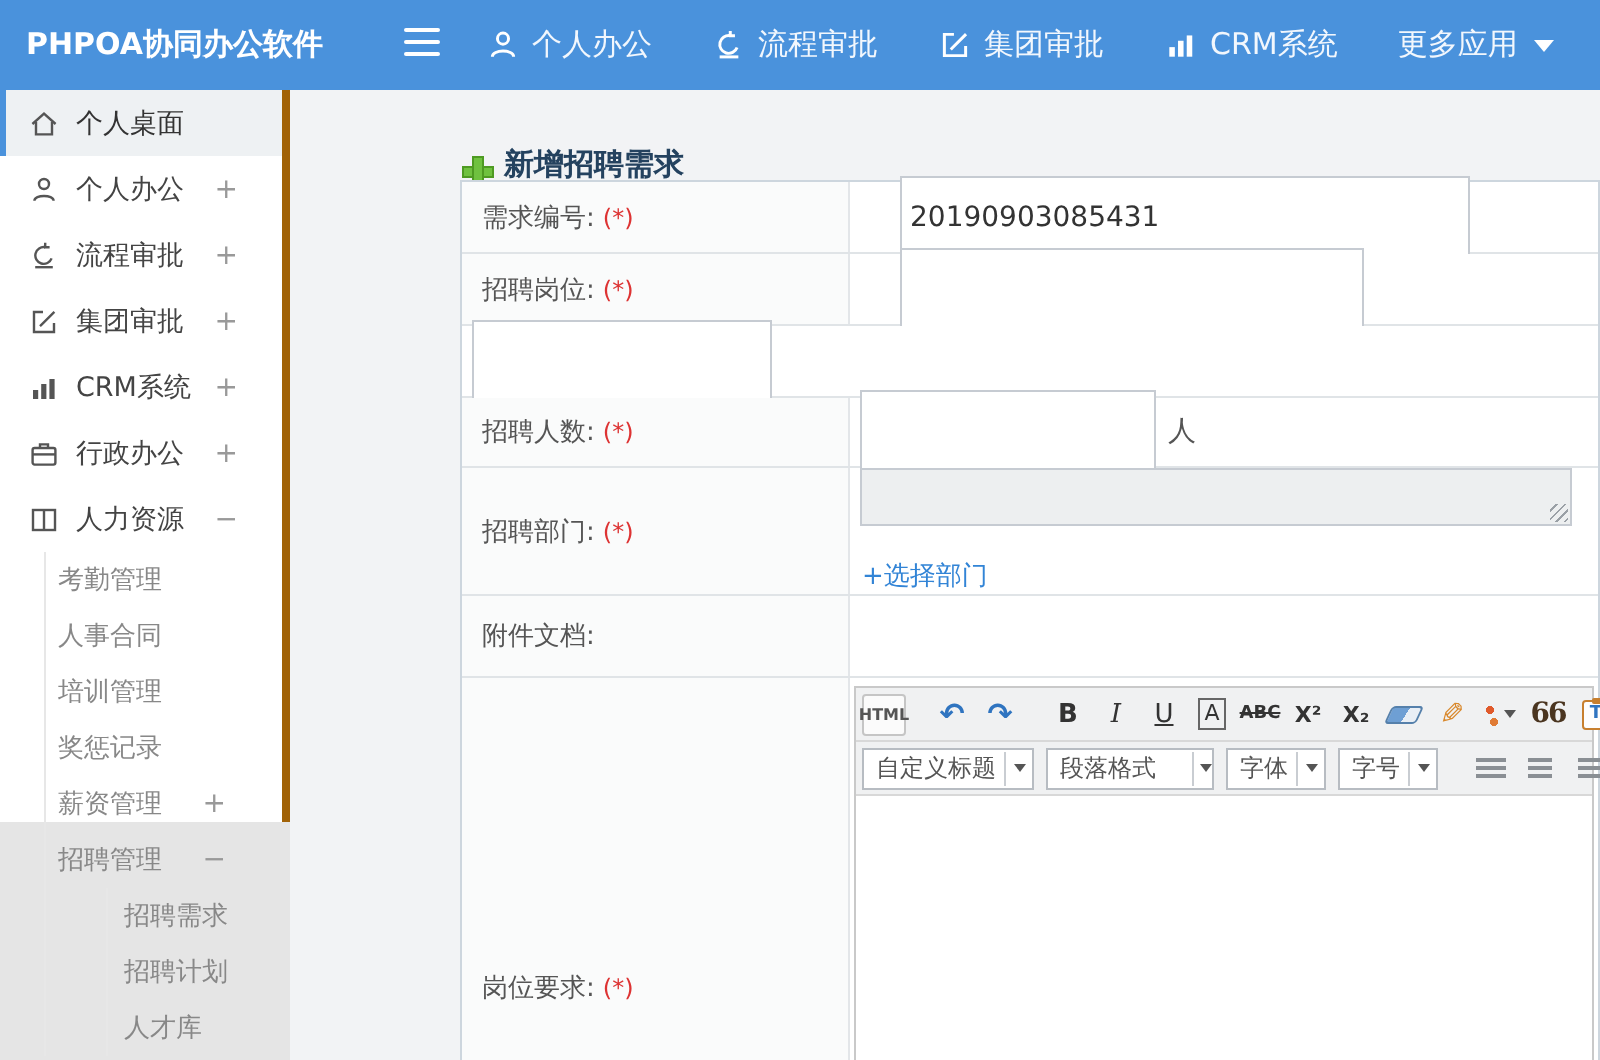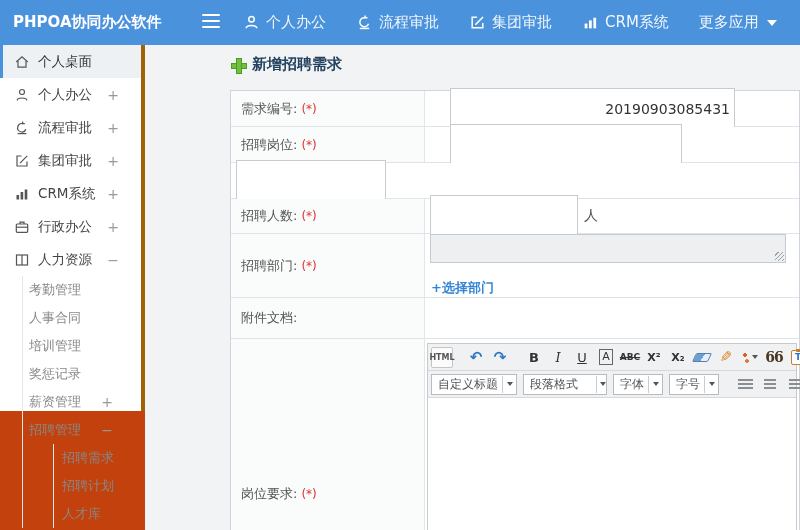--- a/index.html
+++ b/index.html
@@ -1,17 +1,17 @@
 <!DOCTYPE html>
 <html><head>
 <meta charset="utf-8">
 <style>
   * { margin:0; padding:0; box-sizing:border-box; }
   body { font-family:"DejaVu Sans","Liberation Sans",sans-serif; }
-  #app { position:relative; width:800px; height:530px; overflow:hidden; background:#c2410c; }
+  #app { position:relative; width:800px; height:530px; overflow:hidden; background:#e5e5e5; }
 
   
   .topbar { position:absolute; left:0; top:0; width:800px; height:45px; background:#4a92dc; color:#fff; }
   .logo { position:absolute; left:0; top:0; width:145px; height:45px; line-height:45px; padding-left:13px;
           font-size:15px; font-weight:bold; color:#fff; white-space:nowrap; }
   .hamburger { position:absolute; left:202px; top:14px; width:18px; height:16px; cursor:pointer; }
   .hamburger i { display:block; height:2px; background:#fff; margin-bottom:4px; border-radius:1px; }
   .topnav { position:absolute; left:243px; top:0; height:45px; display:flex; align-items:center; gap:30px; }
   .topnav-item { display:flex; align-items:center; gap:6px; font-size:15px; color:#f2f7fd; cursor:pointer; white-space:nowrap; }
   .tn-ic { width:17px; height:17px; display:inline-flex; }
@@ -27,46 +27,46 @@
   .sb-ic svg { width:16px; height:16px; }
   .sb-plus { position:absolute; right:22px; color:#999; font-size:14px; }
   .sub2 { margin-left:22px; border-left:1px solid #e7e7e7; }
   .sub2 .sb-item { height:28px; padding-left:6px; font-size:13px; color:#888; }
   .sub2 .sb-plus { right:28px; }
   .sub3 { margin-left:30px; border-left:1px solid #e7e7e7; }
   .sub3 .sb-item { height:28px; padding-left:8px; font-size:13px; color:#888; }
 
   
   .main { position:absolute; left:145px; top:45px; width:655px; height:485px; background:#f2f3f5; }
-  .page-title { position:absolute; left:86px; top:10px; display:flex; align-items:center; gap:7px; }
+  .page-title { position:absolute; left:86px; top:28px; display:flex; align-items:flex-end; gap:7px; }
   .plus-ic { position:relative; width:14px; height:14px; }
   .plus-ic::before { content:""; position:absolute; left:0; top:5px; width:14px; height:4px; background:#6fc13f; border:1px solid #4e9a22; }
   .plus-ic::after  { content:""; position:absolute; left:5px; top:0; width:4px; height:14px; background:#6fc13f; border:1px solid #4e9a22; }
   .page-title-text { font-size:15px; font-weight:bold; color:#24425f; }
 
   
   .form-table { position:absolute; left:85px; top:45px; width:570px; border:1px solid #cdd6de; background:#fff; }
   .frow { display:flex; border-bottom:1px solid #e0e4e7; }
   .frow:last-child { border-bottom:none; }
   .fcell-l { width:194px; flex:none; background:#fafbfb; border-right:1px solid #e3e6e9; display:flex;
              align-items:center; padding-left:10px; font-size:13px; color:#555; }
   .fcell-r { flex:1; background:#fff; display:flex; align-items:center; padding-left:5px; min-width:0; }
   .req { color:#dd3333; margin-left:4px; font-size:12px; }
   .r36 { height:36px;gap:20px; } .r35 { height:35px; } .r64 { height:64px; } .r41 { height:41px; }
   .r-editor { height:310px; box-shadow:inset 1px 0 0 #aecbe4; }
   input.fin { height:42px; border:1px solid #c6cbd2; background:#fff; font-size:14px; color:#333; padding:0 4px;
-              font-family:"DejaVu Sans","Liberation Sans",sans-serif;text-align:right; }
+              font-family:"DejaVu Sans","Liberation Sans",sans-serif; }
   .in-code { width:285px; font-size:15px; }
   .in-pos { width:232px; }
   .in-date { width:150px; }
   .in-count { width:148px; }
   .in-att { width:152px; }
   .unit { font-size:14px; color:#555; margin-left:6px; }
   .blue-link { color:#3284d6; font-size:13px; margin-left:6px; cursor:pointer; text-decoration:none; white-space:nowrap; }
-  .dept-cell { flex-direction:column; align-items:flex-start; justify-content:center; gap:16px;font-weight:bold; }
+  .dept-cell { flex-direction:column; align-items:flex-start; justify-content:center; gap:16px; }
   .dept-ta { position:relative; width:356px; height:42px; border:1px solid #c6cbd2; background:#edeff0; }
   .dept-ta::after { content:""; position:absolute; right:1px; bottom:1px; width:9px; height:9px;
       background:repeating-linear-gradient(135deg,transparent 0 2px,#9aa0a6 2px 3px); }
   .dept-link { margin-left:1px; }
 
   
   .editor { align-self:flex-start; margin-top:2px; margin-left:0; width:100%; border:1px solid #c9c9c9; background:#fff; }
   .ed-toolbar { background:#f0f1f2; border-bottom:1px solid #d8d8d8; display:flex; align-items:center;
                 padding:2px 3px; gap:2px; height:27px; white-space:nowrap; }
   .ed-btn { min-width:22px; height:21px; display:inline-flex; align-items:center; justify-content:center;

